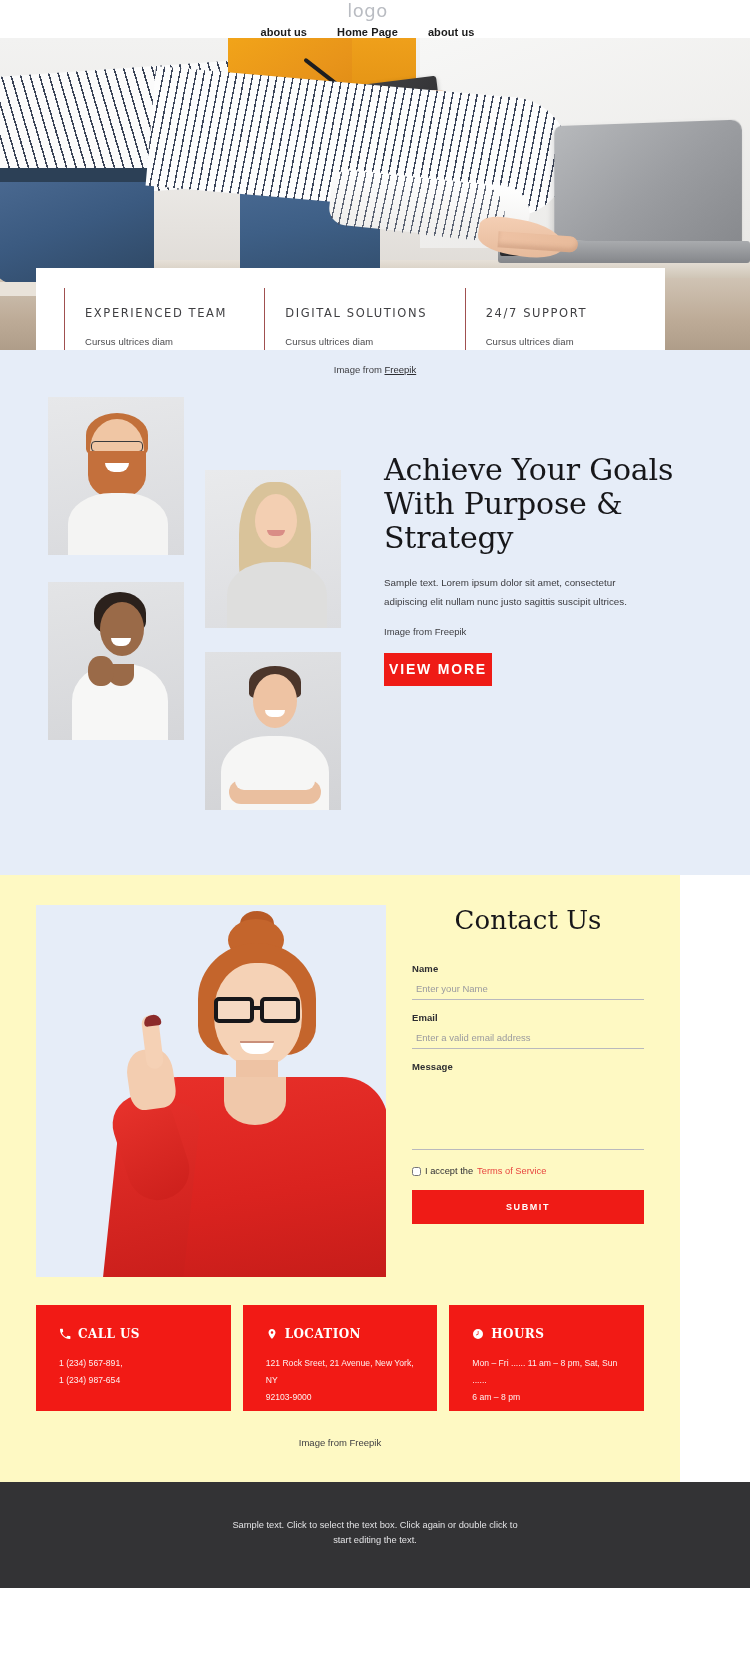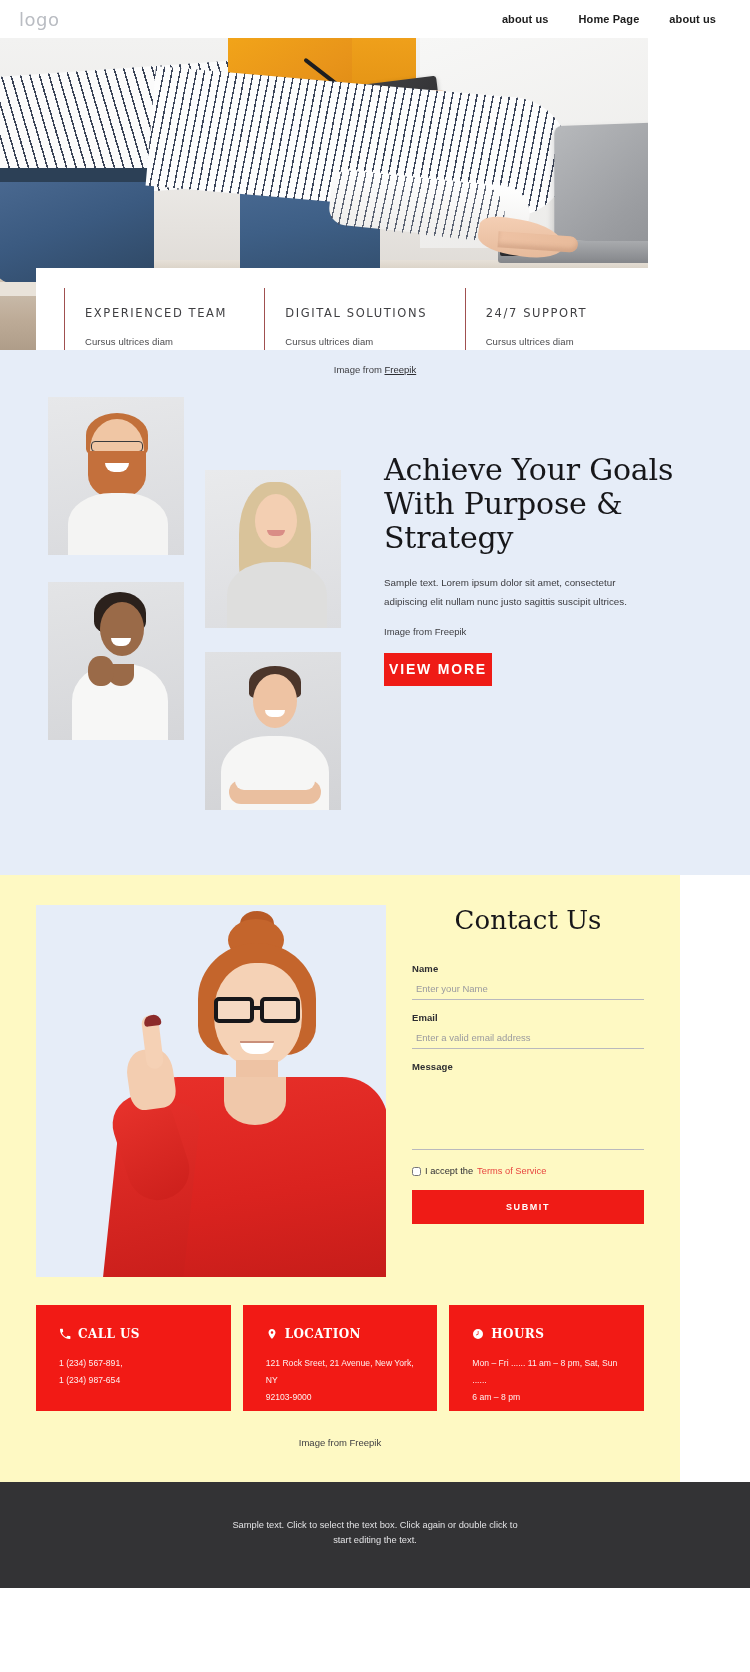--- a/index.html
+++ b/index.html
@@ -13,20 +13,21 @@
   
   .site-header {
     height: 38px;
     background: #ffffff;
     display: flex;
     align-items: center;
     justify-content: space-between;
     padding: 0 34px 0 19px;
     position: relative;
     z-index: 20;
+    flex-direction: column;
   }
   .logo-text {
     font-size: 18px;
     color: #b9bcc2;
     letter-spacing: 0.5px;
     font-weight: 400;
     font-family: "DejaVu Sans", sans-serif;
   }
   .nav-list { display: flex; align-items: center; gap: 30px; }
   .nav-link {
@@ -35,21 +36,21 @@
     color: #1b1b1b;
     text-decoration: none;
     letter-spacing: 0.1px;
     white-space: nowrap;
   }
 
   
   .hero {
     position: relative;
     height: 312px;
-    width: 648px;
+    width: 750px;
     overflow: hidden;
     background: #14b8a6;
   }
   .hero-photo { position: absolute; inset: 0; }
 
   
   .hp-wall {
     position: absolute; left: 0; top: 0; width: 750px; height: 245px;
     background: linear-gradient(180deg, #f2f2f1 0%, #eceae7 55%, #dedad5 100%);
   }

